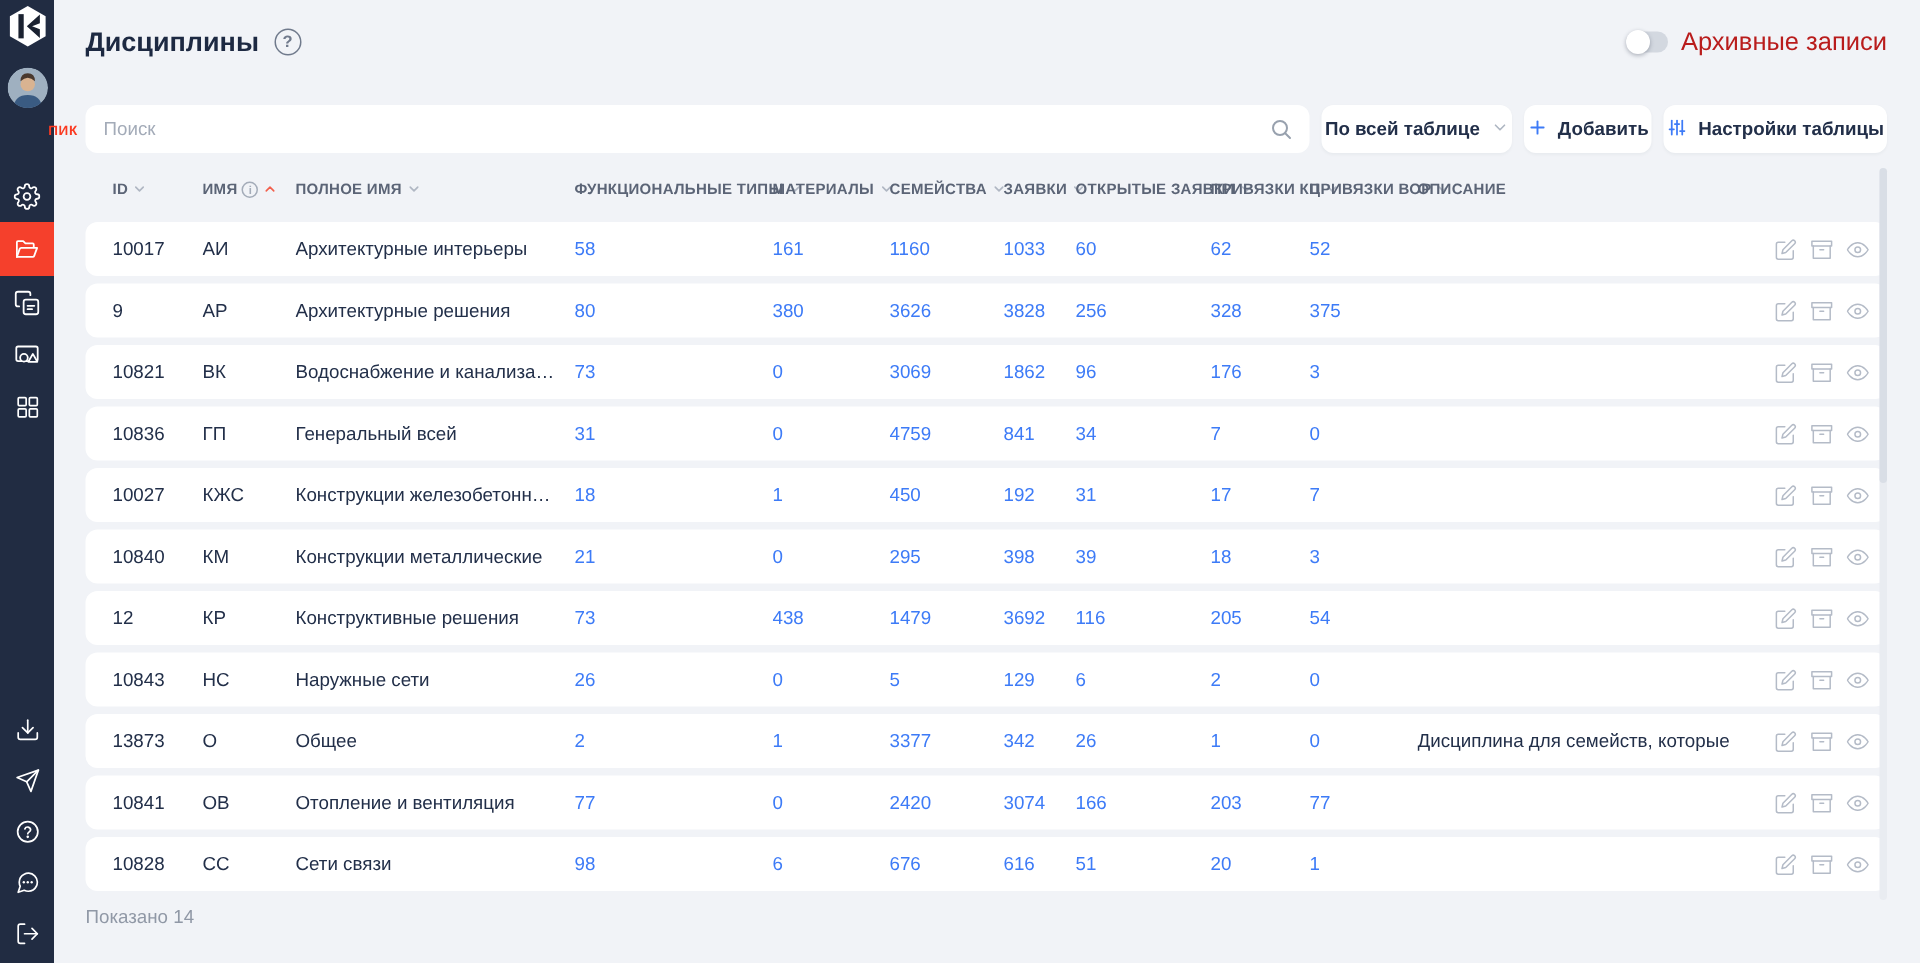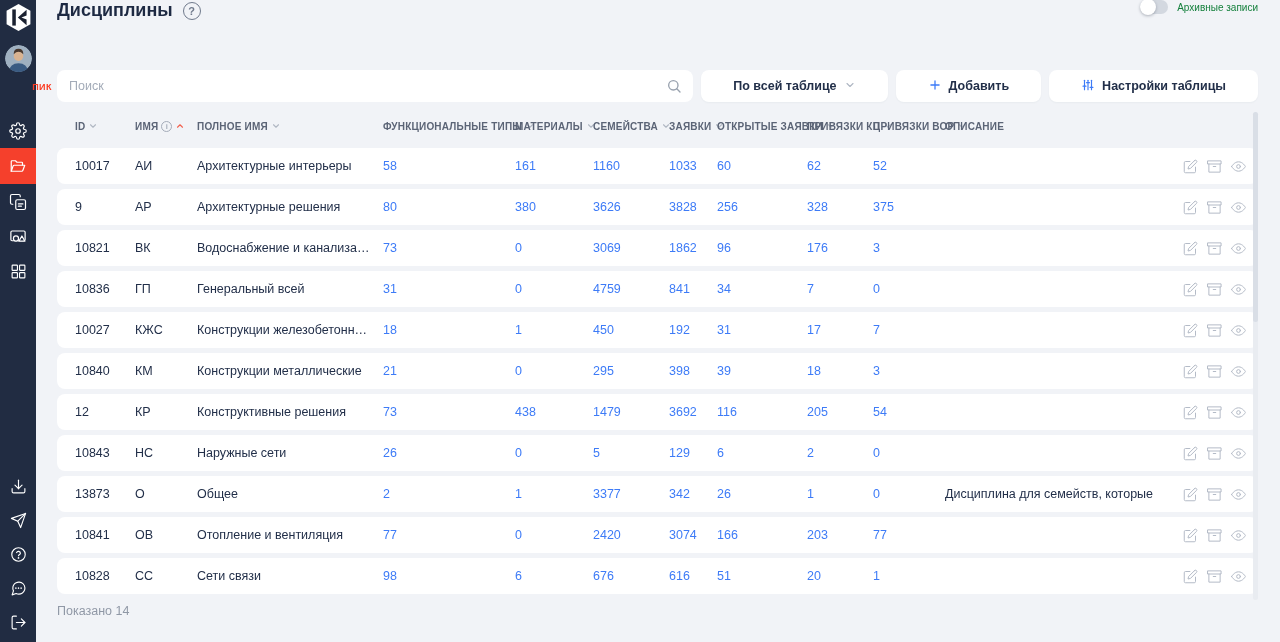--- a/index.html
+++ b/index.html
@@ -19,47 +19,47 @@
   .nav { margin-top:21px; display:flex; flex-direction:column; width:36px; }
   .nav-bottom { margin-top:auto; margin-bottom:3px; display:flex; flex-direction:column; width:36px; }
   .nav-item {
     width:36px; height:35px; display:flex; align-items:center; justify-content:center;
     color:#fff; cursor:pointer;
   }
   .nav-item.active { background:#f5402c; height:36px; }
   .nav-bottom .nav-item { height:34px; }
   
   .main { margin-left:36px; height:100%; padding:0 22px 0 21px; display:flex; flex-direction:column; }
-  .page-header { height:56px; display:flex; align-items:flex-start; justify-content:space-between; flex:none; }
+  .page-header { height:56px; display:flex; align-items:center; justify-content:space-between; flex:none; }
   .ph-left { display:flex; align-items:center; gap:10px; }
   .page-title { font-size:18px; font-weight:700; color:#1d2942; }
   .help-circle {
     width:18px; height:18px; border:1.4px solid #707a8c; border-radius:50%;
     color:#707a8c; font-size:11px; font-weight:700; display:flex; align-items:center; justify-content:center; cursor:pointer;
   }
   .ph-right { display:flex; align-items:center; gap:9px; }
   .toggle { width:28px; height:14px; border-radius:8px; background:#d3d8e0; position:relative; cursor:pointer; flex:none; }
   .toggle .knob {
     position:absolute; left:0px; top:-1px; width:16px; height:16px; border-radius:50%;
     background:#fff; box-shadow:0 1px 3px rgba(40,50,70,.35);
   }
-  .toggle-label { font-size:10px; color:#15803d; }
+  .toggle-label { font-size:17px; color:#b91c1c; }
   
   .toolbar { margin-top:14px; display:flex; gap:8px; height:32px; flex:none; }
   .search-wrap { flex:1; position:relative; }
   .search-wrap input {
     width:100%; height:32px; border:none; border-radius:8px; background:#fff;
     padding:0 36px 0 12px; font-size:12.5px; color:#2a3550; outline:none;
     font-family:inherit;
   }
   .search-wrap input::placeholder { color:#a3abb8; }
   .search-ic { position:absolute; right:11px; top:8px; color:#98a1ae; pointer-events:none; }
   .btn {
     display:flex; align-items:center; gap:7px; background:#fff; border:none; border-radius:8px;
-    padding:0 32px; font-size:12.5px; font-weight:700; color:#222f49; cursor:pointer;
+    padding:0 2px; font-size:12.5px; font-weight:700; color:#222f49; cursor:pointer;
     font-family:inherit; box-shadow:0 1px 2px rgba(30,40,60,.04);
   }
   .btn .blue { color:#3d7bf7; }
   .btn .gray { color:#aeb6c2; }
   
   .tablegrid { --cols:60px 62px 186px 132px 78px 76px 48px 90px 66px 72px minmax(0,1fr) 64px; }
   .table-head {
     display:grid; grid-template-columns:var(--cols); align-items:center;
     height:36px; margin-top:6px; padding:0 10px 0 18px; flex:none;
   }

